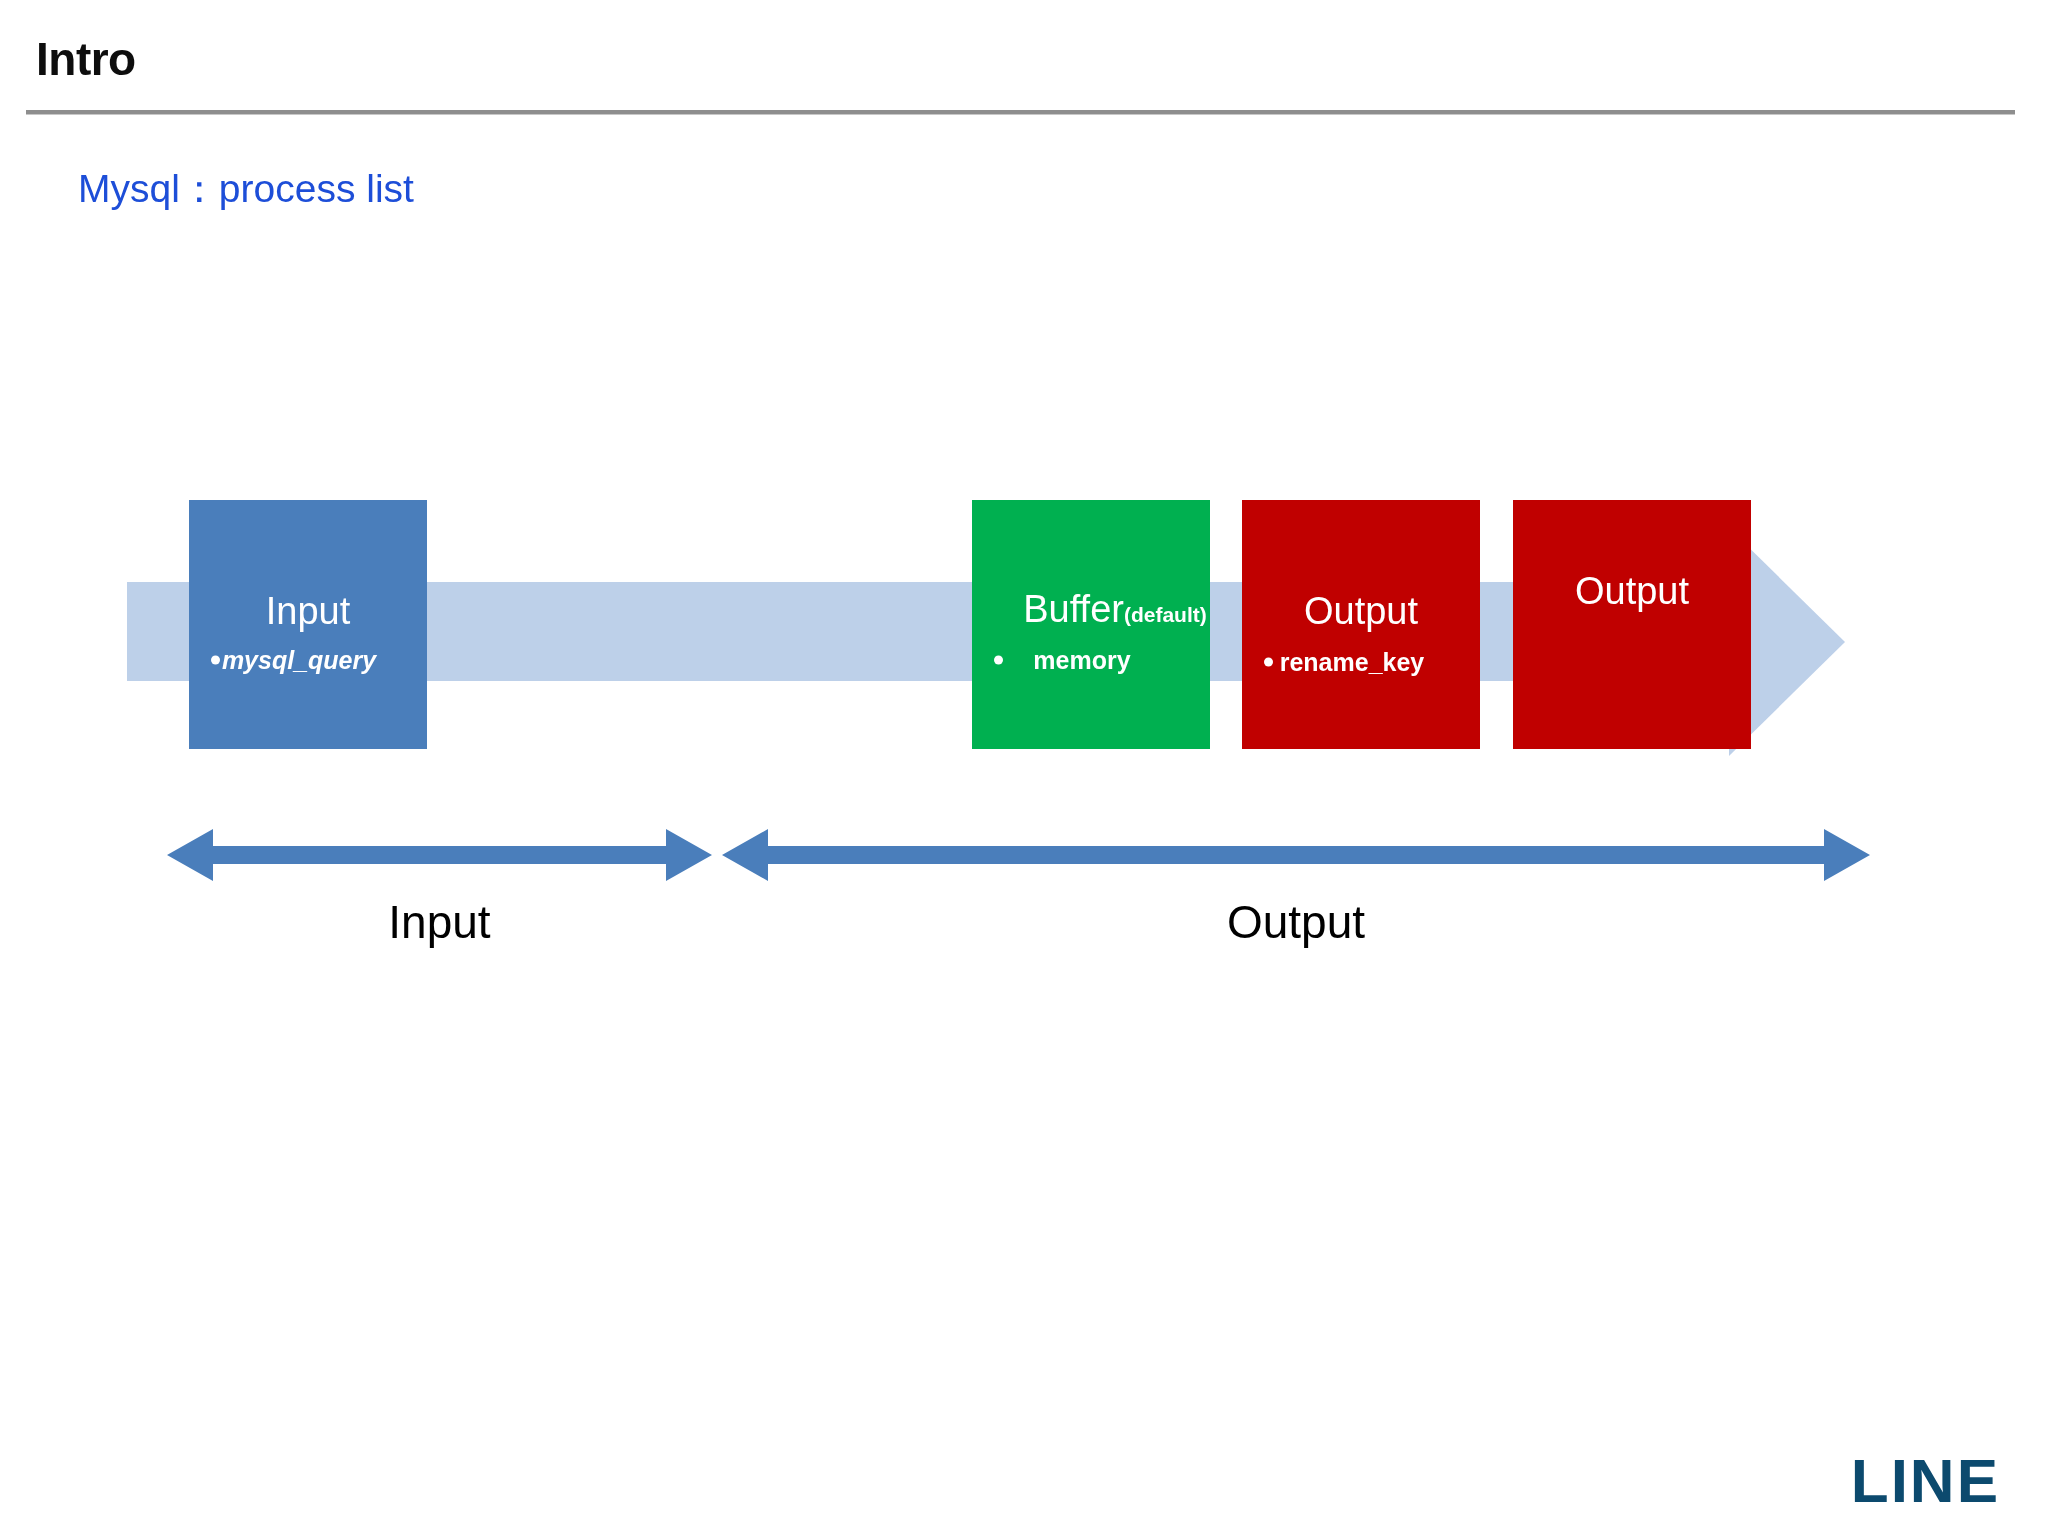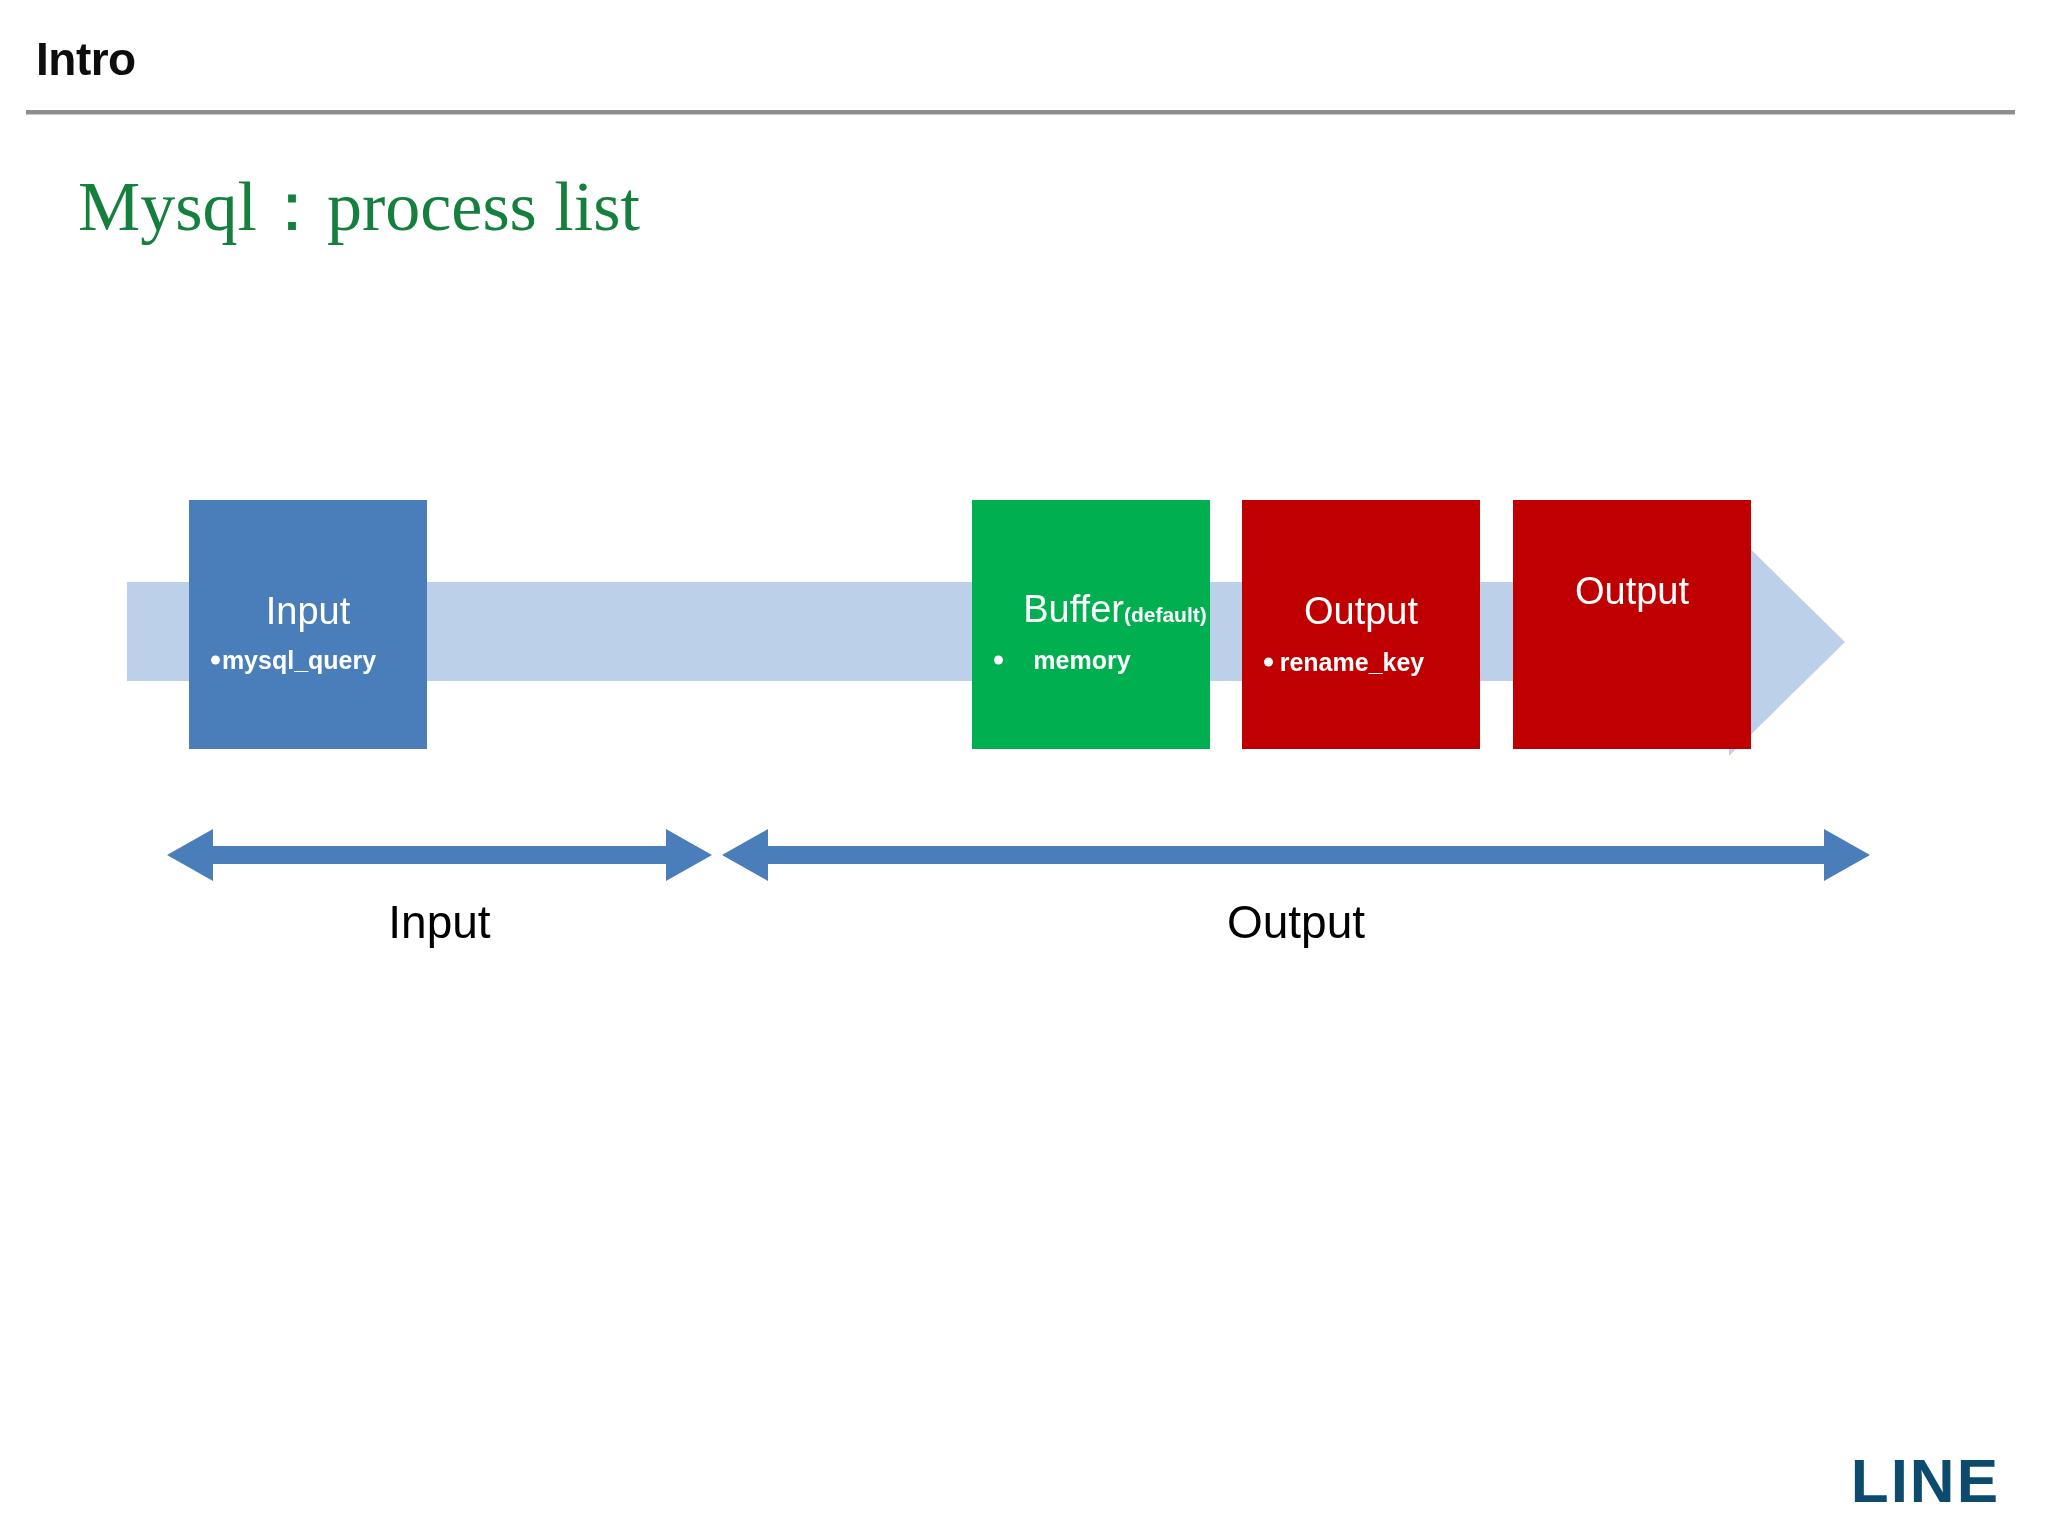--- a/index.html
+++ b/index.html
@@ -46,23 +46,23 @@
     height: 4px;
     background: #8e8e8e;
     border-bottom: 1px solid #c8c8c8;
   }
 
   
   #subtitle {
     position: absolute;
     left: 78px;
     top: 168px;
-    font-size: 70px;
-    color: #15803d;
-    font-family: Liberation Serif, serif;
+    font-size: 39px;
+    color: #1d4ed8;
+    font-family: Liberation Sans, sans-serif;
     line-height: 1.1;
     white-space: nowrap;
   }
 
   
   #pipeline {
     position: absolute;
     left: 17px;
     top: 0;
     width: 2048px;
@@ -141,21 +141,21 @@
     border-radius: 50%;
     background: #ffffff;
   }
 
   #stage-input  { left: 172px;  width: 238px; background: #4a7ebb; }
   #stage-buffer { left: 955px;  width: 238px; background: #00b050; }
   #stage-output1{ left: 1225px; width: 238px; background: #c00000; }
   #stage-output2{ left: 1496px; width: 238px; background: #c00000; }
 
   #stage-input .stage-title   { top: 92px; }
-  #stage-input .bullets       { top: 140px; }
+  #stage-input .bullets       { top: 140px; font-style: italic; }
   #stage-buffer .stage-title  { top: 90px; padding-left: 48px; }
   #stage-buffer .bullets      { top: 140px; }
   #stage-output1 .stage-title { top: 92px; }
   #stage-output1 .bullets     { top: 142px; }
   #stage-output2 .stage-title { top: 72px; }
   #stage-output2 .bullets     { top: 120px; }
 
   
   .span-arrow {
     position: absolute;

